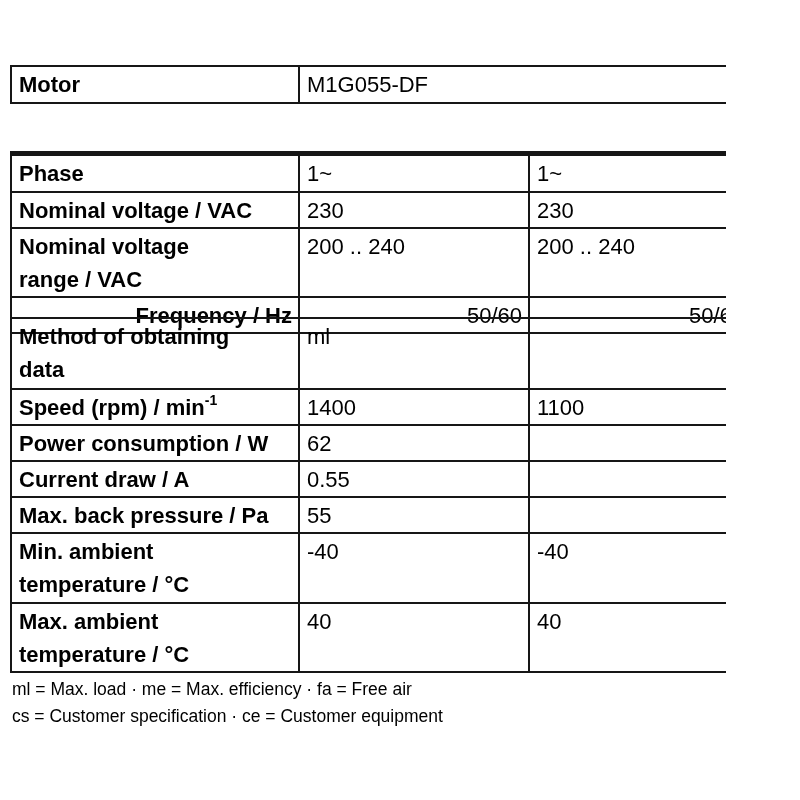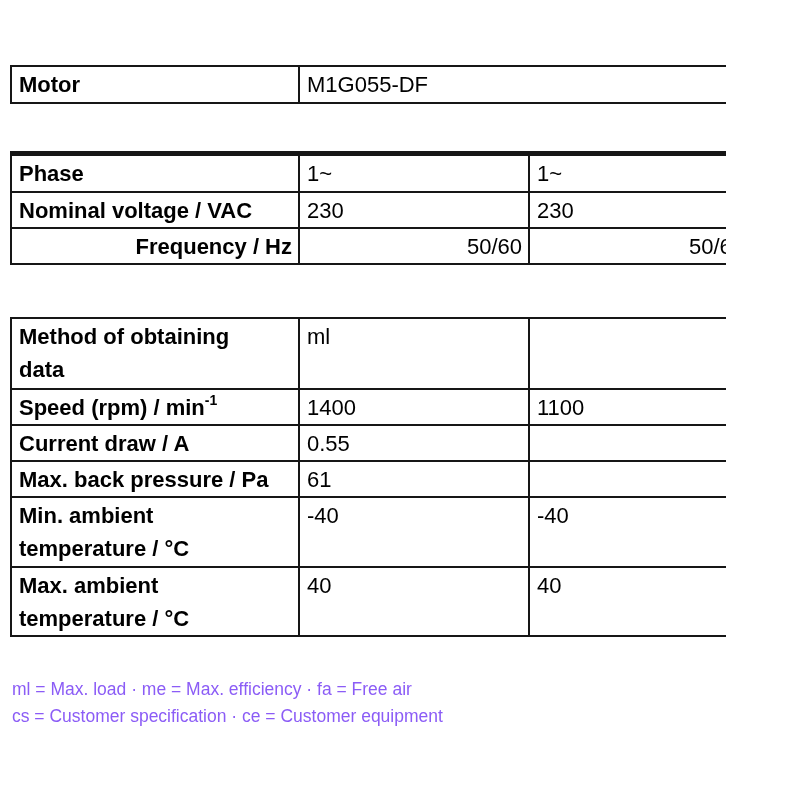--- a/index.html
+++ b/index.html
@@ -59,21 +59,21 @@
   .r-backp td    { height: 36px; margin-left: 16px; }
   .r-minamb td   { height: 70px; }
   .r-maxamb td   { height: 65px; }
 
   .footnotes {
     position: absolute;
     left: 12px;
     top: 676px;
     font-size: 17.5px;
     line-height: 27px;
-    color: #8b5cf6;
+    color: #000000;
   }
 </style>
 </head>
 <body>
 
 <div class="page">
 
   <table class="spec" id="motor-table">
     <tbody>
         <tr>
@@ -88,20 +88,26 @@
         <tr class="r-phase">
       <td class="lbl c1">Phase</td>
       <td class="c2">1~</td>
       <td class="c3">1~</td>
     </tr>
     <tr class="r-nomv">
       <td class="lbl">Nominal voltage / VAC</td>
       <td>230</td>
       <td>230</td>
     </tr>
+    <tr class="r-range">
+      <td class="lbl">Nominal voltage
+range / VAC</td>
+      <td>200 .. 240</td>
+      <td>200 .. 240</td>
+    </tr>
     <tr class="r-freq">
       <td class="lbl">Frequency / Hz</td>
       <td>50/60</td>
       <td>50/60</td>
     </tr>
   </tbody>
     </table>
 
   <table class="spec" id="performance-table">
     <tbody>
@@ -109,28 +115,33 @@
       <td class="lbl c1">Method of obtaining
 data</td>
       <td class="c2">ml</td>
       <td class="c3"></td>
     </tr>
     <tr class="r-speed">
       <td class="lbl"><span>Speed (rpm) / min</span><sup class="exp">-1</sup></td>
       <td>1400</td>
       <td>1100</td>
     </tr>
+    <tr class="r-power">
+      <td class="lbl">Power consumption / W</td>
+      <td>62</td>
+      <td></td>
+    </tr>
     <tr class="r-current">
       <td class="lbl">Current draw / A</td>
       <td>0.55</td>
       <td></td>
     </tr>
     <tr class="r-backp">
       <td class="lbl">Max. back pressure / Pa</td>
-      <td>61</td>
+      <td>55</td>
       <td></td>
     </tr>
     <tr class="r-minamb">
       <td class="lbl">Min. ambient
 temperature / °C</td>
       <td>-40</td>
       <td>-40</td>
     </tr>
     <tr class="r-maxamb">
       <td class="lbl">Max. ambient

